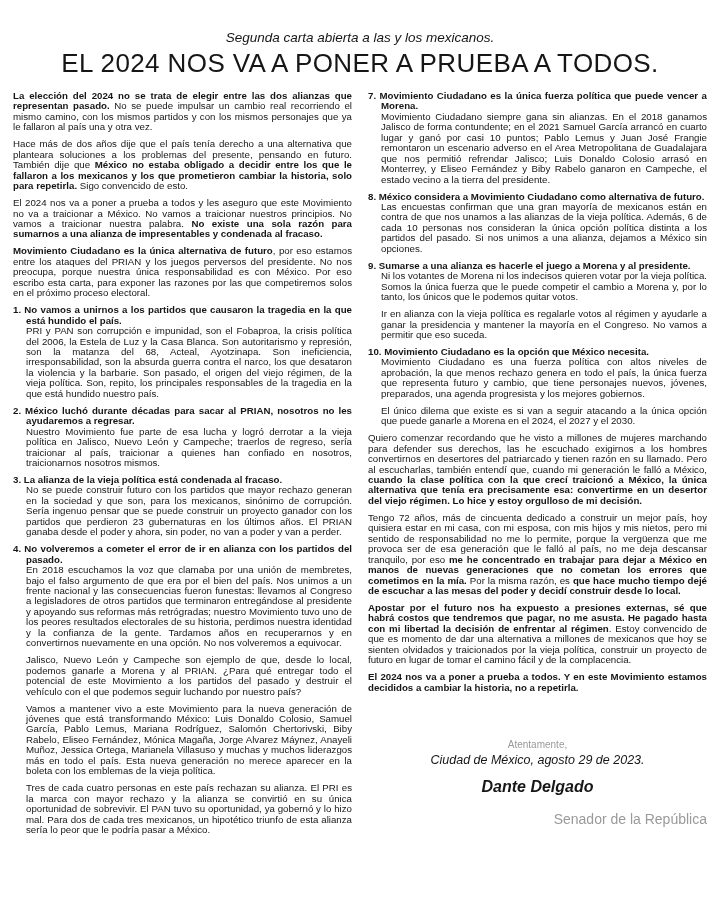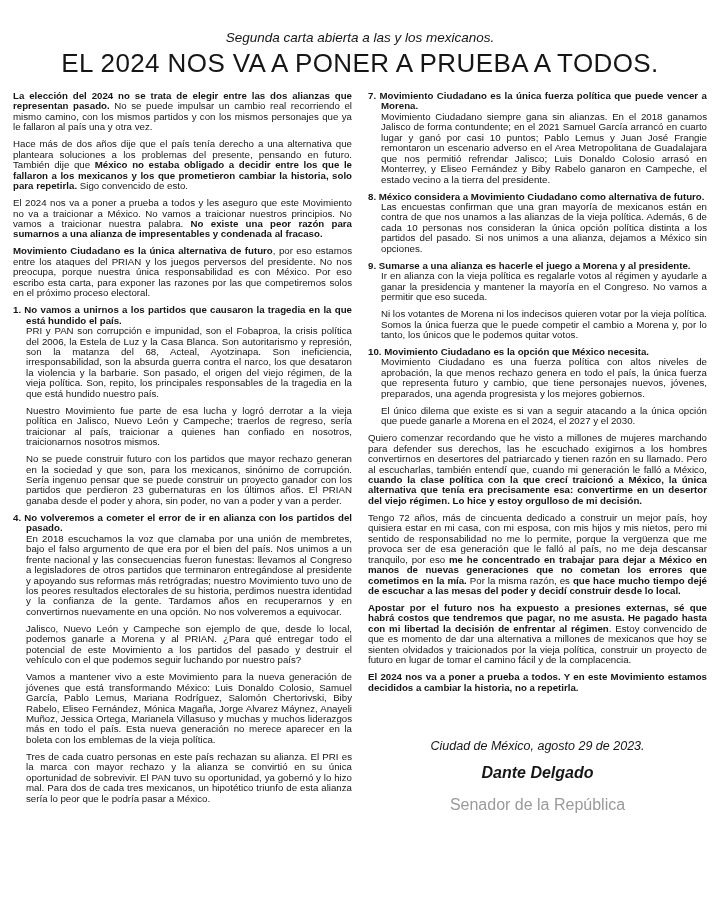--- a/index.html
+++ b/index.html
@@ -47,45 +47,47 @@
     font-weight: bold;
     padding-left: 13px;
     text-indent: -13px;
     margin-bottom: 0 !important;
   }
   .item-body { padding-left: 13px; }
   .sig { text-align: center; margin-top: 46px; }
   .sig-salutation { color: #9a9a9a; font-size: 10px; line-height: 12px; margin-bottom: 2px; }
   .sig-dateline { font-style: italic; font-size: 12.5px; line-height: 14px; margin-bottom: 11px; }
   .sig-name { font-style: italic; font-weight: bold; font-size: 16px; line-height: 18px; margin-bottom: 17px; }
-  .sig-role { color: #9a9a9a; font-size: 16px; line-height: 12px; }
+  .sig-role { color: #9a9a9a; font-size: 14px; line-height: 12px; text-align: right; }
 </style>
 </head>
 <body>
 
 <div class="page">
   <div class="subtitle">Segunda carta abierta a las y los mexicanos.</div>
   <h1 class="title">EL 2024 NOS VA A PONER A PRUEBA A TODOS.</h1>
   <div class="columns">
     <div class="col">
       <div>
           <p class="para"><span class="b">La elección del 2024 no se trata de elegir entre las dos alianzas que representan pasado.</span><span> No se puede impulsar un cambio real recorriendo el mismo camino, con los mismos partidos y con los mismos personajes que ya le fallaron al país una y otra vez.</span></p>
           <p class="para"><span>Hace más de dos años dije que el país tenía derecho a una alternativa que planteara soluciones a los problemas del presente, pensando en futuro. También dije que </span><span class="b">México no estaba obligado a decidir entre los que le fallaron a los mexicanos y los que prometieron cambiar la historia, solo para repetirla.</span><span> Sigo convencido de esto.</span></p>
-          <p class="para"><span>El 2024 nos va a poner a prueba a todos y les aseguro que este Movimiento no va a traicionar a México. No vamos a traicionar nuestros principios. No vamos a traicionar nuestra palabra. </span><span class="b">No existe una peor razón para sumarnos a una alianza de impresentables y condenada al fracaso.</span></p>
+          <p class="para"><span>El 2024 nos va a poner a prueba a todos y les aseguro que este Movimiento no va a traicionar a México. No vamos a traicionar nuestros principios. No vamos a traicionar nuestra palabra. </span><span class="b">No existe una sola razón para sumarnos a una alianza de impresentables y condenada al fracaso.</span></p>
           <p class="para"><span class="b">Movimiento Ciudadano es la única alternativa de futuro</span><span>, por eso estamos entre los ataques del PRIAN y los juegos perversos del presidente. No nos preocupa, porque nuestra única responsabilidad es con México. Por eso escribo esta carta, para exponer las razones por las que competiremos solos en el próximo proceso electoral.</span></p>
         </div>
       <div>
           <div class="item">
             <p class="item-heading"><span>1. No vamos a unirnos a los partidos que causaron la tragedia en la que está hundido el país.</span></p>
             <p class="item-body"><span>PRI y PAN son corrupción e impunidad, son el Fobaproa, la crisis política del 2006, la Estela de Luz y la Casa Blanca. Son autoritarismo y represión, son la matanza del 68, Acteal, Ayotzinapa. Son ineficiencia, irresponsabilidad, son la absurda guerra contra el narco, los que desataron la violencia y la barbarie. Son pasado, el origen del viejo régimen, de la vieja política. Son, repito, los principales responsables de la tragedia en la que está hundido nuestro país.</span></p>
           </div>
           <div class="item">
+            <p class="item-heading"><span>2. México luchó durante décadas para sacar al PRIAN, nosotros no les ayudaremos a regresar.</span></p>
             <p class="item-body"><span>Nuestro Movimiento fue parte de esa lucha y logró derrotar a la vieja política en Jalisco, Nuevo León y Campeche; traerlos de regreso, sería traicionar al país, traicionar a quienes han confiado en nosotros, traicionarnos nosotros mismos.</span></p>
           </div>
           <div class="item">
+            <p class="item-heading"><span>3. La alianza de la vieja política está condenada al fracaso.</span></p>
             <p class="item-body"><span>No se puede construir futuro con los partidos que mayor rechazo generan en la sociedad y que son, para los mexicanos, sinónimo de corrupción. Sería ingenuo pensar que se puede construir un proyecto ganador con los partidos que perdieron 23 gubernaturas en los últimos años. El PRIAN ganaba desde el poder y ahora, sin poder, no van a poder y van a perder.</span></p>
           </div>
           <div class="item">
             <p class="item-heading"><span>4. No volveremos a cometer el error de ir en alianza con los partidos del pasado.</span></p>
             <p class="item-body"><span>En 2018 escuchamos la voz que clamaba por una unión de membretes, bajo el falso argumento de que era por el bien del país. Nos unimos a un frente nacional y las consecuencias fueron funestas: llevamos al Congreso a legisladores de otros partidos que terminaron entregándose al presidente y apoyando sus reformas más retrógradas; nuestro Movimiento tuvo uno de los peores resultados electorales de su historia, perdimos nuestra identidad y la confianza de la gente. Tardamos años en recuperarnos y en convertirnos nuevamente en una opción. No nos volveremos a equivocar.</span></p>
           </div>
           <div class="item">
             <p class="item-body"><span>Jalisco, Nuevo León y Campeche son ejemplo de que, desde lo local, podemos ganarle a Morena y al PRIAN. ¿Para qué entregar todo el potencial de este Movimiento a los partidos del pasado y destruir el vehículo con el que podemos seguir luchando por nuestro país?</span></p>
             <p class="item-body"><span>Vamos a mantener vivo a este Movimiento para la nueva generación de jóvenes que está transformando México: Luis Donaldo Colosio, Samuel García, Pablo Lemus, Mariana Rodríguez, Salomón Chertorivski, Biby Rabelo, Eliseo Fernández, Mónica Magaña, Jorge Alvarez Máynez, Anayeli Muñoz, Jessica Ortega, Marianela Villasuso y muchas y muchos liderazgos más en todo el país. Esta nueva generación no merece aparecer en la boleta con los emblemas de la vieja política.</span></p>
           </div>
@@ -99,35 +101,36 @@
           <div class="item">
             <p class="item-heading"><span>7. Movimiento Ciudadano es la única fuerza política que puede vencer a Morena.</span></p>
             <p class="item-body"><span>Movimiento Ciudadano siempre gana sin alianzas. En el 2018 ganamos Jalisco de forma contundente; en el 2021 Samuel García arrancó en cuarto lugar y ganó por casi 10 puntos; Pablo Lemus y Juan José Frangie remontaron un escenario adverso en el Area Metropolitana de Guadalajara que nos permitió refrendar Jalisco; Luis Donaldo Colosio arrasó en Monterrey, y Eliseo Fernández y Biby Rabelo ganaron en Campeche, el estado vecino a la tierra del presidente.</span></p>
           </div>
           <div class="item">
             <p class="item-heading"><span>8. México considera a Movimiento Ciudadano como alternativa de futuro.</span></p>
             <p class="item-body"><span>Las encuestas confirman que una gran mayoría de mexicanos están en contra de que nos unamos a las alianzas de la vieja política. Además, 6 de cada 10 personas nos consideran la única opción política distinta a los partidos del pasado. Si nos unimos a una alianza, dejamos a México sin opciones.</span></p>
           </div>
           <div class="item">
             <p class="item-heading"><span>9. Sumarse a una alianza es hacerle el juego a Morena y al presidente.</span></p>
+            <p class="item-body"><span>Ni los votantes de Morena ni los indecisos quieren votar por la vieja política. Somos la única fuerza que le puede competir el cambio a Morena y, por lo tanto, los únicos que le podemos quitar votos.</span></p>
             <p class="item-body"><span>Ir en alianza con la vieja política es regalarle votos al régimen y ayudarle a ganar la presidencia y mantener la mayoría en el Congreso. No vamos a permitir que eso suceda.</span></p>
-            <p class="item-body"><span>Ni los votantes de Morena ni los indecisos quieren votar por la vieja política. Somos la única fuerza que le puede competir el cambio a Morena y, por lo tanto, los únicos que le podemos quitar votos.</span></p>
           </div>
           <div class="item">
             <p class="item-heading"><span>10. Movimiento Ciudadano es la opción que México necesita.</span></p>
             <p class="item-body"><span>Movimiento Ciudadano es una fuerza política con altos niveles de aprobación, la que menos rechazo genera en todo el país, la única fuerza que representa futuro y cambio, que tiene personajes nuevos, jóvenes, preparados, una agenda progresista y los mejores gobiernos.</span></p>
             <p class="item-body"><span>El único dilema que existe es si van a seguir atacando a la única opción que puede ganarle a Morena en el 2024, el 2027 y el 2030.</span></p>
           </div>
         </div>
       <div>
           <p class="para"><span>Quiero comenzar recordando que he visto a millones de mujeres marchando para defender sus derechos, las he escuchado exigirnos a los hombres convertirnos en desertores del patriarcado y tienen razón en su llamado. Pero al escucharlas, también entendí que, cuando mi generación le falló a México, </span><span class="b">cuando la clase política con la que crecí traicionó a México, la única alternativa que tenía era precisamente esa: convertirme en un desertor del viejo régimen. Lo hice y estoy orgulloso de mi decisión.</span></p>
           <p class="para"><span>Tengo 72 años, más de cincuenta dedicado a construir un mejor país, hoy quisiera estar en mi casa, con mi esposa, con mis hijos y mis nietos, pero mi sentido de responsabilidad no me lo permite, porque la vergüenza que me provoca ser de esa generación que le falló al país, no me deja descansar tranquilo, por eso </span><span class="b">me he concentrado en trabajar para dejar a México en manos de nuevas generaciones que no cometan los errores que cometimos en la mía.</span><span> Por la misma razón, es </span><span class="b">que hace mucho tiempo dejé de escuchar a las mesas del poder y decidí construir desde lo local.</span></p>
           <p class="para"><span class="b">Apostar por el futuro nos ha expuesto a presiones externas, sé que habrá costos que tendremos que pagar, no me asusta. He pagado hasta con mi libertad la decisión de enfrentar al régimen</span><span>. Estoy convencido de que es momento de dar una alternativa a millones de mexicanos que hoy se sienten olvidados y traicionados por la vieja política, construir un proyecto de futuro en lugar de tomar el camino fácil y de la complacencia.</span></p>
           <p class="para"><span class="b">El 2024 nos va a poner a prueba a todos. Y en este Movimiento estamos decididos a cambiar la historia, no a repetirla.</span></p>
         </div>
       <div class="sig">
+        <div class="sig-salutation">Atentamente,</div>
         <div class="sig-dateline">Ciudad de México, agosto 29 de 2023.</div>
         <div class="sig-name">Dante Delgado</div>
         <div class="sig-role">Senador de la República</div>
       </div>
     </div>
   </div>
 </div>
 
 </body></html>

